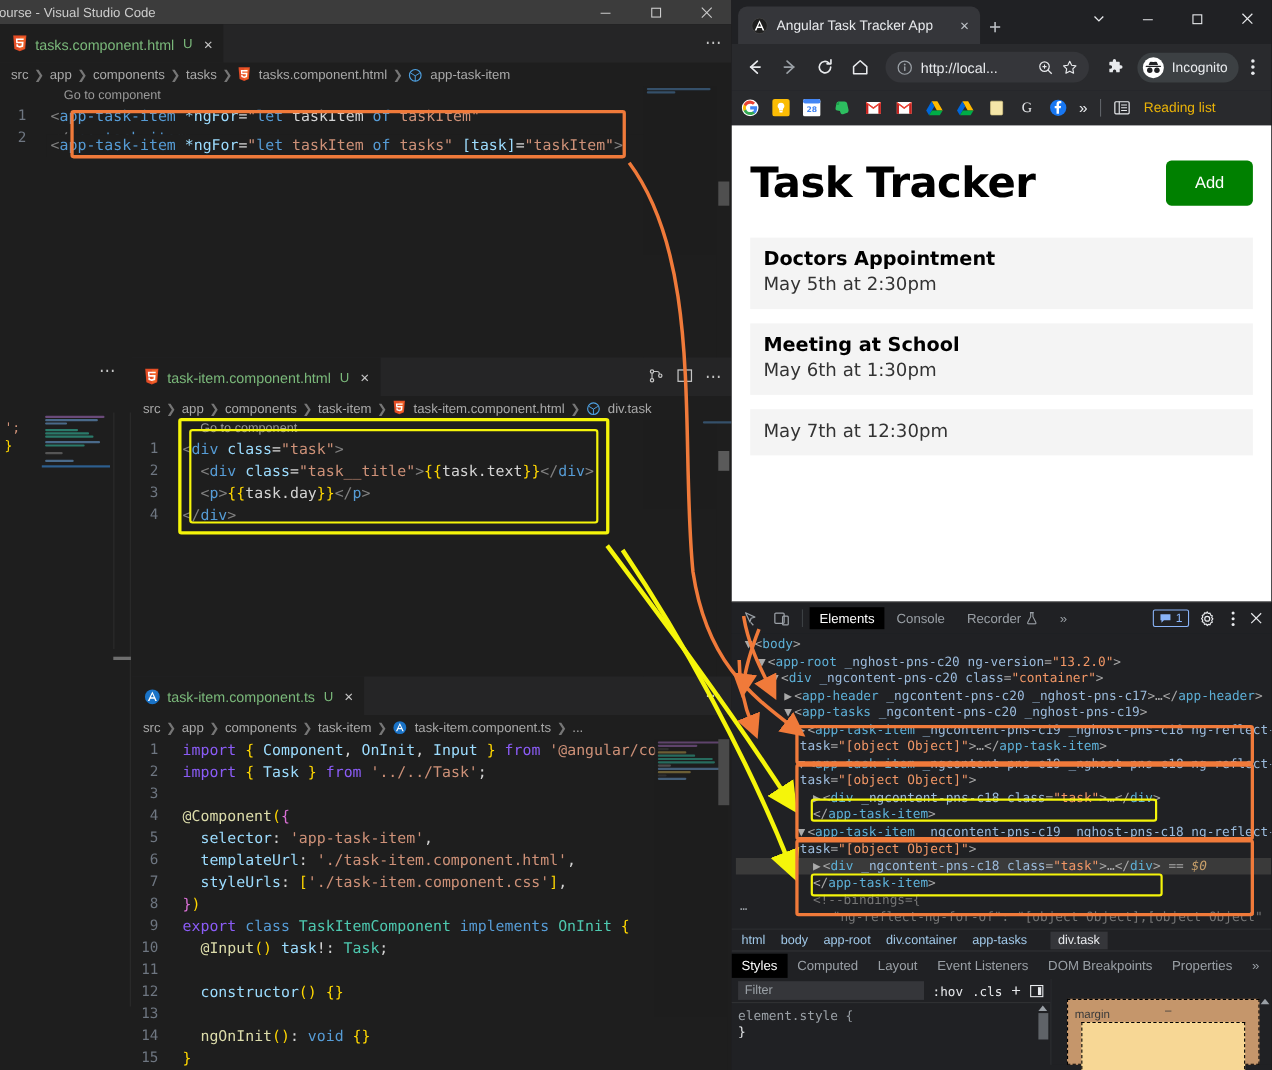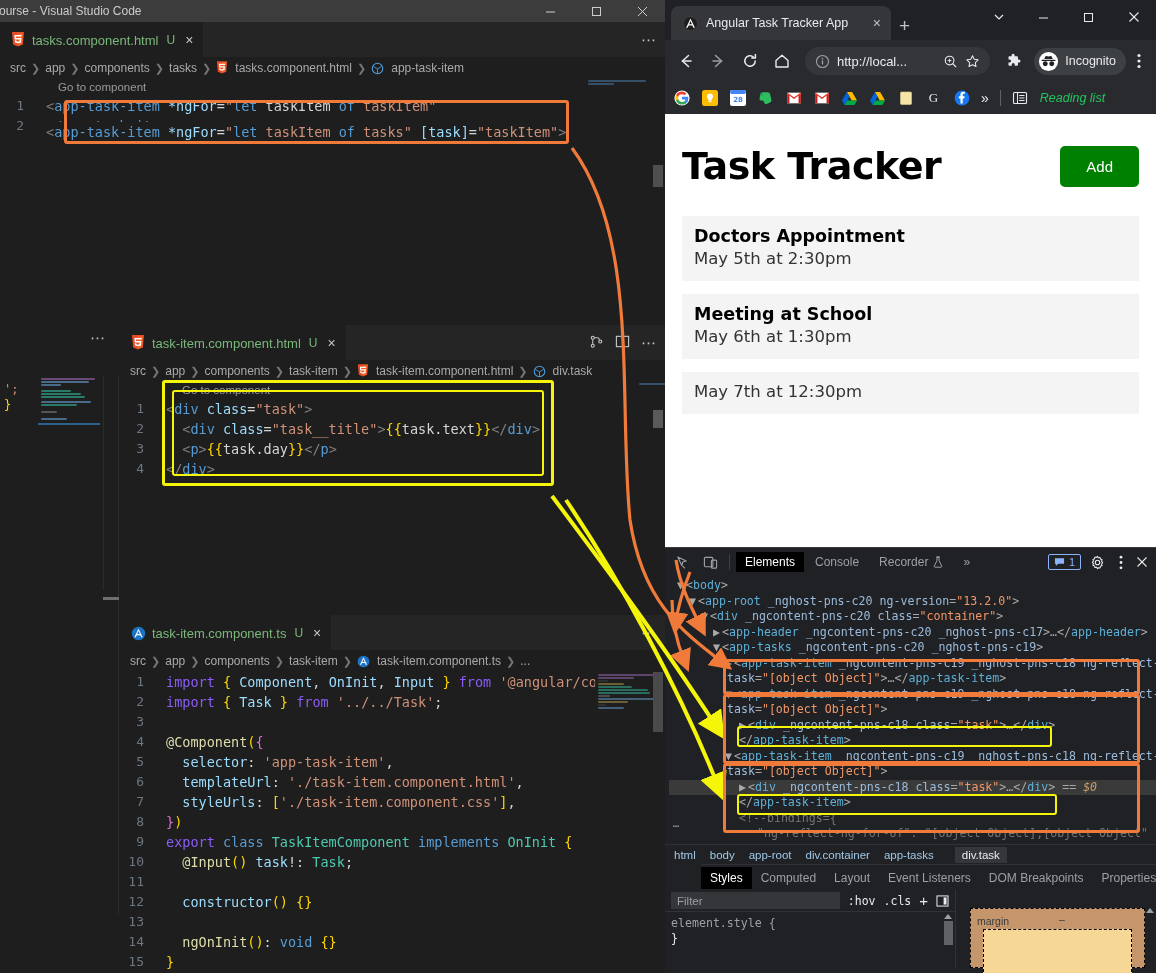--- a/index.html
+++ b/index.html
@@ -205,21 +205,21 @@
 
   .dt-crumbs {
     height: 20px; background: #202124; display: flex; align-items: center; gap: 0;
     font-size: 11.5px; padding-left: 2px; border-top:1px solid #313235;
   }
   .dt-crumb { padding: 2px 7px; color: #a0c8e8; white-space: nowrap; }
   .dt-crumb.active { background: #35363a; color: #e8eaed; }
 
   .dt-subtabs {
     height: 26px; background: #202124; display: flex; align-items: center; gap:0;
-    border-top: 1px solid #313235; padding-left:0;margin-left:36px;
+    border-top: 1px solid #313235; padding-left:0;
   }
   .dt-subtab { padding: 4px 9px; color: #9aa0a6; font-size: 12px; white-space:nowrap; }
   .dt-subtab.active { background: #000; color: #fff; }
 
   .dt-styles { display: flex; height: 78px; }
   .dt-styles-left { flex: 1; position:relative; border-right:1px solid #313235; }
   .dt-filterrow {
     height: 22px; display: flex; align-items: center; gap: 8px; padding: 0 6px;
     background:#202124; border-bottom:1px solid #313235;
   }
@@ -730,21 +730,21 @@
       <span class="ch-divider"></span>
       <span class="bm-icon">
         <svg width="16" height="16" viewBox="0 0 16 16">
             <rect x="1.5" y="2.5" width="13" height="11" fill="none" stroke="#e8eaed" stroke-width="1.1" rx="1"></rect>
             <line x1="5.5" y1="2.5" x2="5.5" y2="13.5" stroke="#e8eaed" stroke-width="1"></line>
             <line x1="7.2" y1="5.5" x2="12.5" y2="5.5" stroke="#e8eaed" stroke-width="1"></line>
             <line x1="7.2" y1="8" x2="12.5" y2="8" stroke="#e8eaed" stroke-width="1"></line>
             <line x1="7.2" y1="10.5" x2="12.5" y2="10.5" stroke="#e8eaed" stroke-width="1"></line>
           </svg>
       </span>
-      <span style="color:#22c55e;font-size:12.5px;font-style:italic;">Reading list</span>
+      <span style="color:#eab308;font-size:12.5px;">Reading list</span>
     </div>
 
     <div class="ch-page">
       <div class="app-container">
         <div class="app-header">
           <div class="app-title">Task Tracker</div>
           <button class="btn-add">Add</button>
         </div>
 
         <div class="task">

